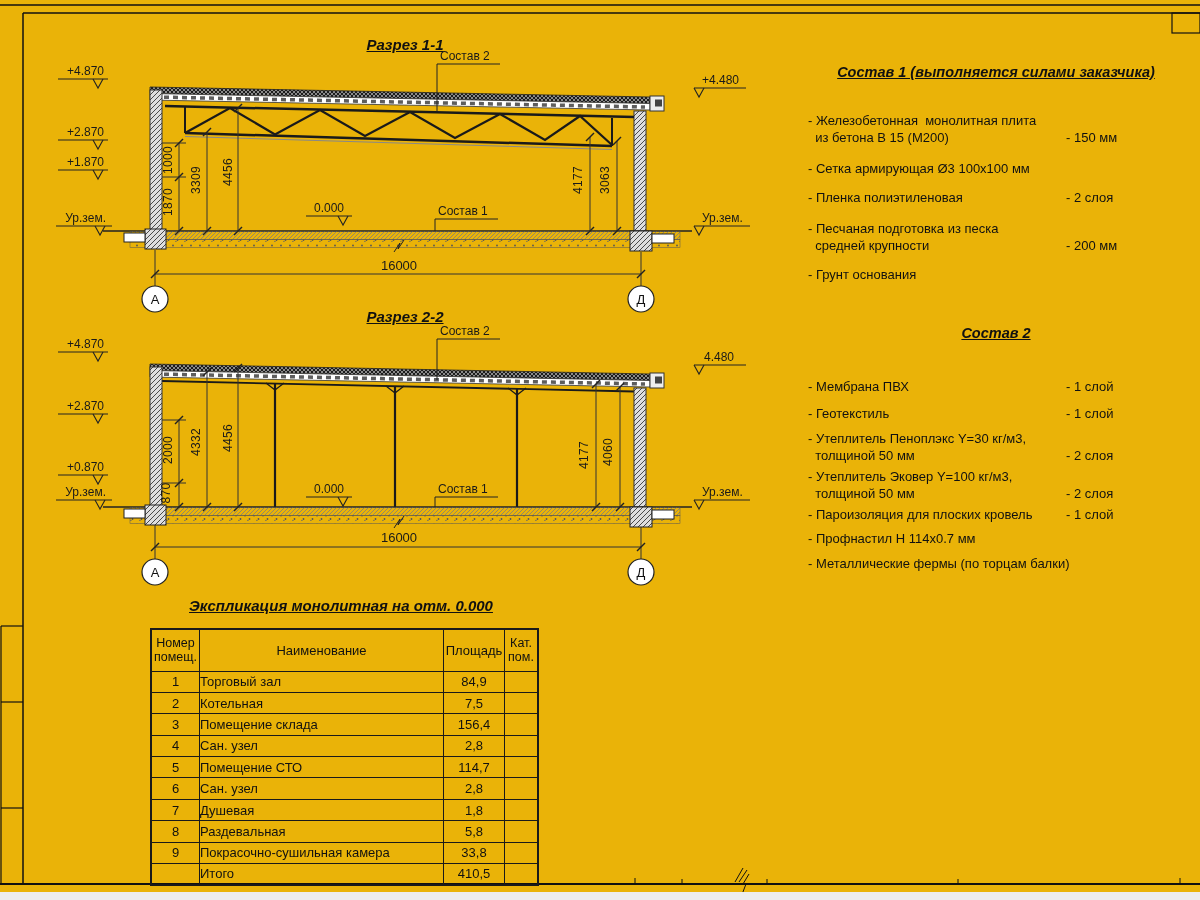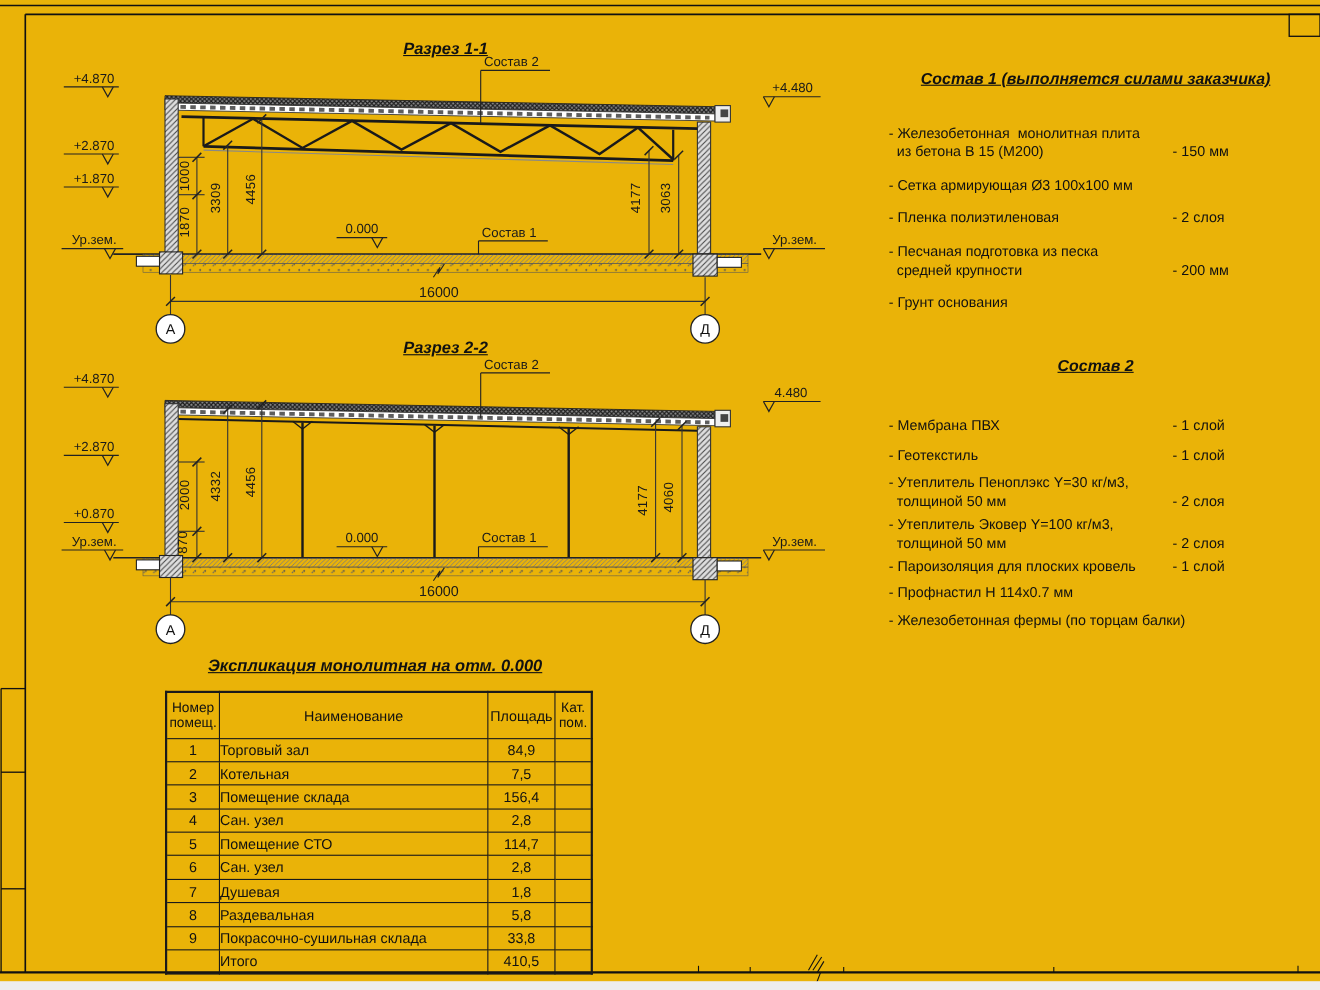--- a/index.html
+++ b/index.html
@@ -348,21 +348,21 @@
   </div>
   <div class="citem" style="top:188px;">
     <span class="nm">- Пароизоляция для плоских кровель</span>
     <span class="vl">- 1 слой</span>
   </div>
   <div class="citem" style="top:212px;">
     <span class="nm">- Профнастил Н 114х0.7 мм</span>
     <span class="vl"></span>
   </div>
   <div class="citem" style="top:237px;">
-    <span class="nm" style="width:290px;">- Железобетонная фермы (по торцам балки)</span>
+    <span class="nm" style="width:290px;">- Металлические фермы (по торцам балки)</span>
     <span class="vl" style="width:88px;"></span>
   </div>
 </div>
 
 <div class="rooms-title">Экспликация монолитная на отм. 0.000</div>
 <table class="rooms">
   <thead>
     <tr>
       <th class="h-num">Номер
 помещ.</th>
@@ -416,21 +416,21 @@
           <td class="c-cat"></td>
         </tr>
     <tr>
           <td class="c-num">8</td>
           <td class="c-name">Раздевальная</td>
           <td class="c-area">5,8</td>
           <td class="c-cat"></td>
         </tr>
     <tr>
           <td class="c-num">9</td>
-          <td class="c-name">Покрасочно-сушильная склада</td>
+          <td class="c-name">Покрасочно-сушильная камера</td>
           <td class="c-area">33,8</td>
           <td class="c-cat"></td>
         </tr>
     <tr>
           <td class="c-num"></td>
           <td class="c-name">Итого</td>
           <td class="c-area">410,5</td>
           <td class="c-cat"></td>
         </tr>
   </tbody>

